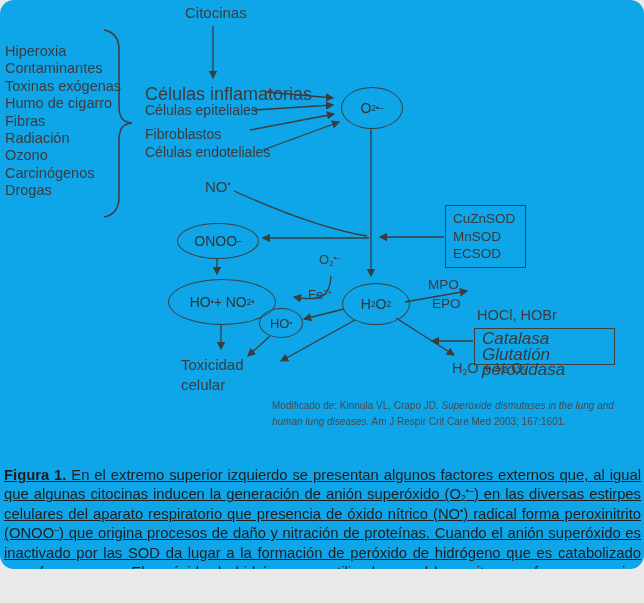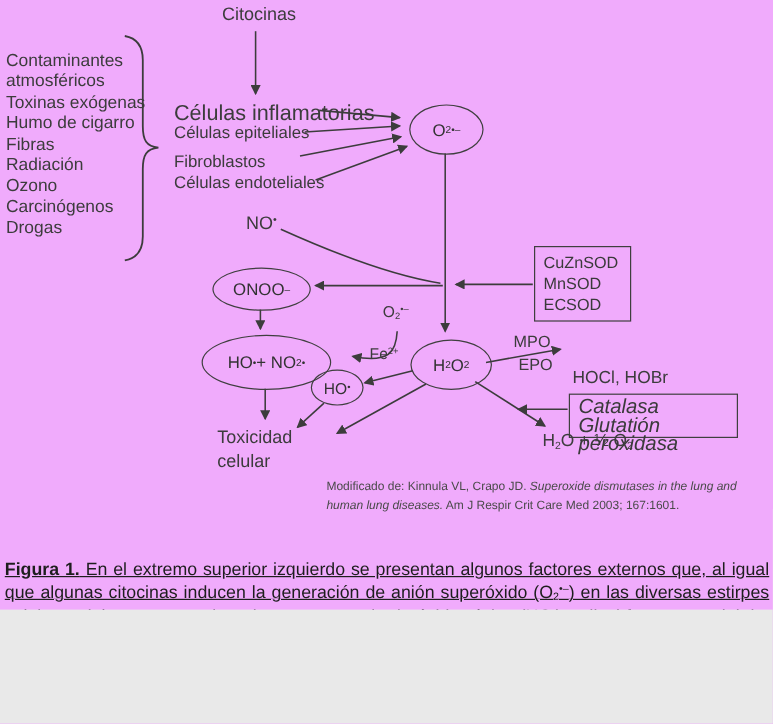--- a/index.html
+++ b/index.html
@@ -2,24 +2,25 @@
 <html><head>
 <meta charset="utf-8">
 <style>
   html,body{margin:0;padding:0;}
   body{
     font-family:"Liberation Sans", sans-serif;
     background:#e9e9e9;
   }
   #page{
     position:relative;
-    width:644px;height:508px;
-    background:#f0abfc;
+    width:644px;height:569px;
+    background:#0ea5e9;
     color:#3c3c3c;
     overflow:hidden;
+    border-radius:14px;
   }
   .abs{position:absolute;}
   .lbl{white-space:nowrap;color:#3c3c3c;}
   svg{position:absolute;left:0;top:0;}
   
   .node{
     position:absolute;
     border:1.4px solid #3f3f3f;
     border-radius:50%;
     display:flex;align-items:center;justify-content:center;
@@ -77,22 +78,22 @@
       <path marker-end="url(#ah)" d="M331,276 C330,293 325,303 294,297"></path>
       <path marker-end="url(#ah)" d="M396,318 L454,355"></path>
       <path marker-end="url(#ah)" d="M473,341 L432,341"></path>
       <path marker-end="url(#ah)" d="M405,302 L467,291"></path>
     </g>
   </svg>
 
   <div class="abs lbl" style="left:185px;top:4px;font-size:15px;">Citocinas</div>
 
   <div class="abs factor-list" style="left:5px;top:43px;font-size:14.5px;">
+    <div>Hiperoxia</div>
     <div>Contaminantes</div>
-    <div>atmosféricos</div>
     <div>Toxinas exógenas</div>
     <div>Humo de cigarro</div>
     <div>Fibras</div>
     <div>Radiación</div>
     <div>Ozono</div>
     <div>Carcinógenos</div>
     <div>Drogas</div>
   </div>
 
   <div class="abs lbl" style="left:145px;top:84px;font-size:18px;">Células inflamatorias</div>

